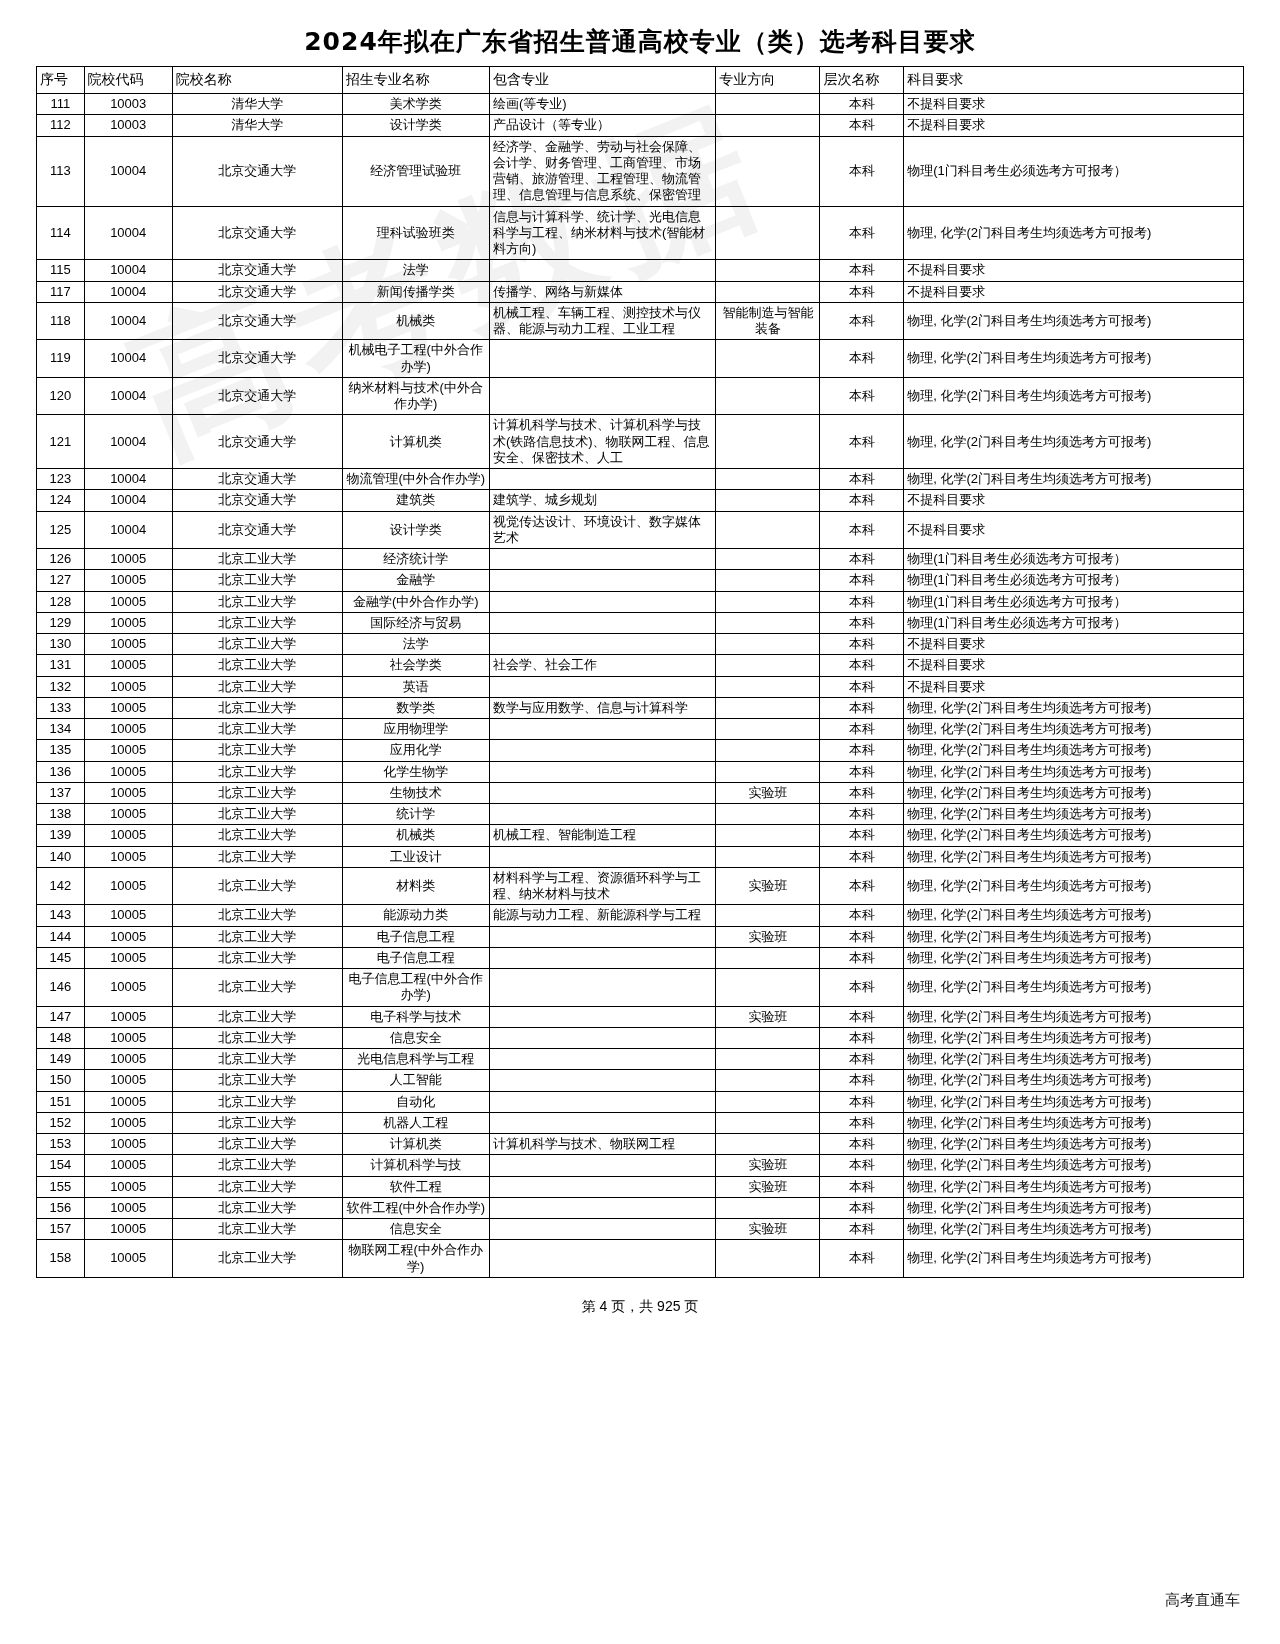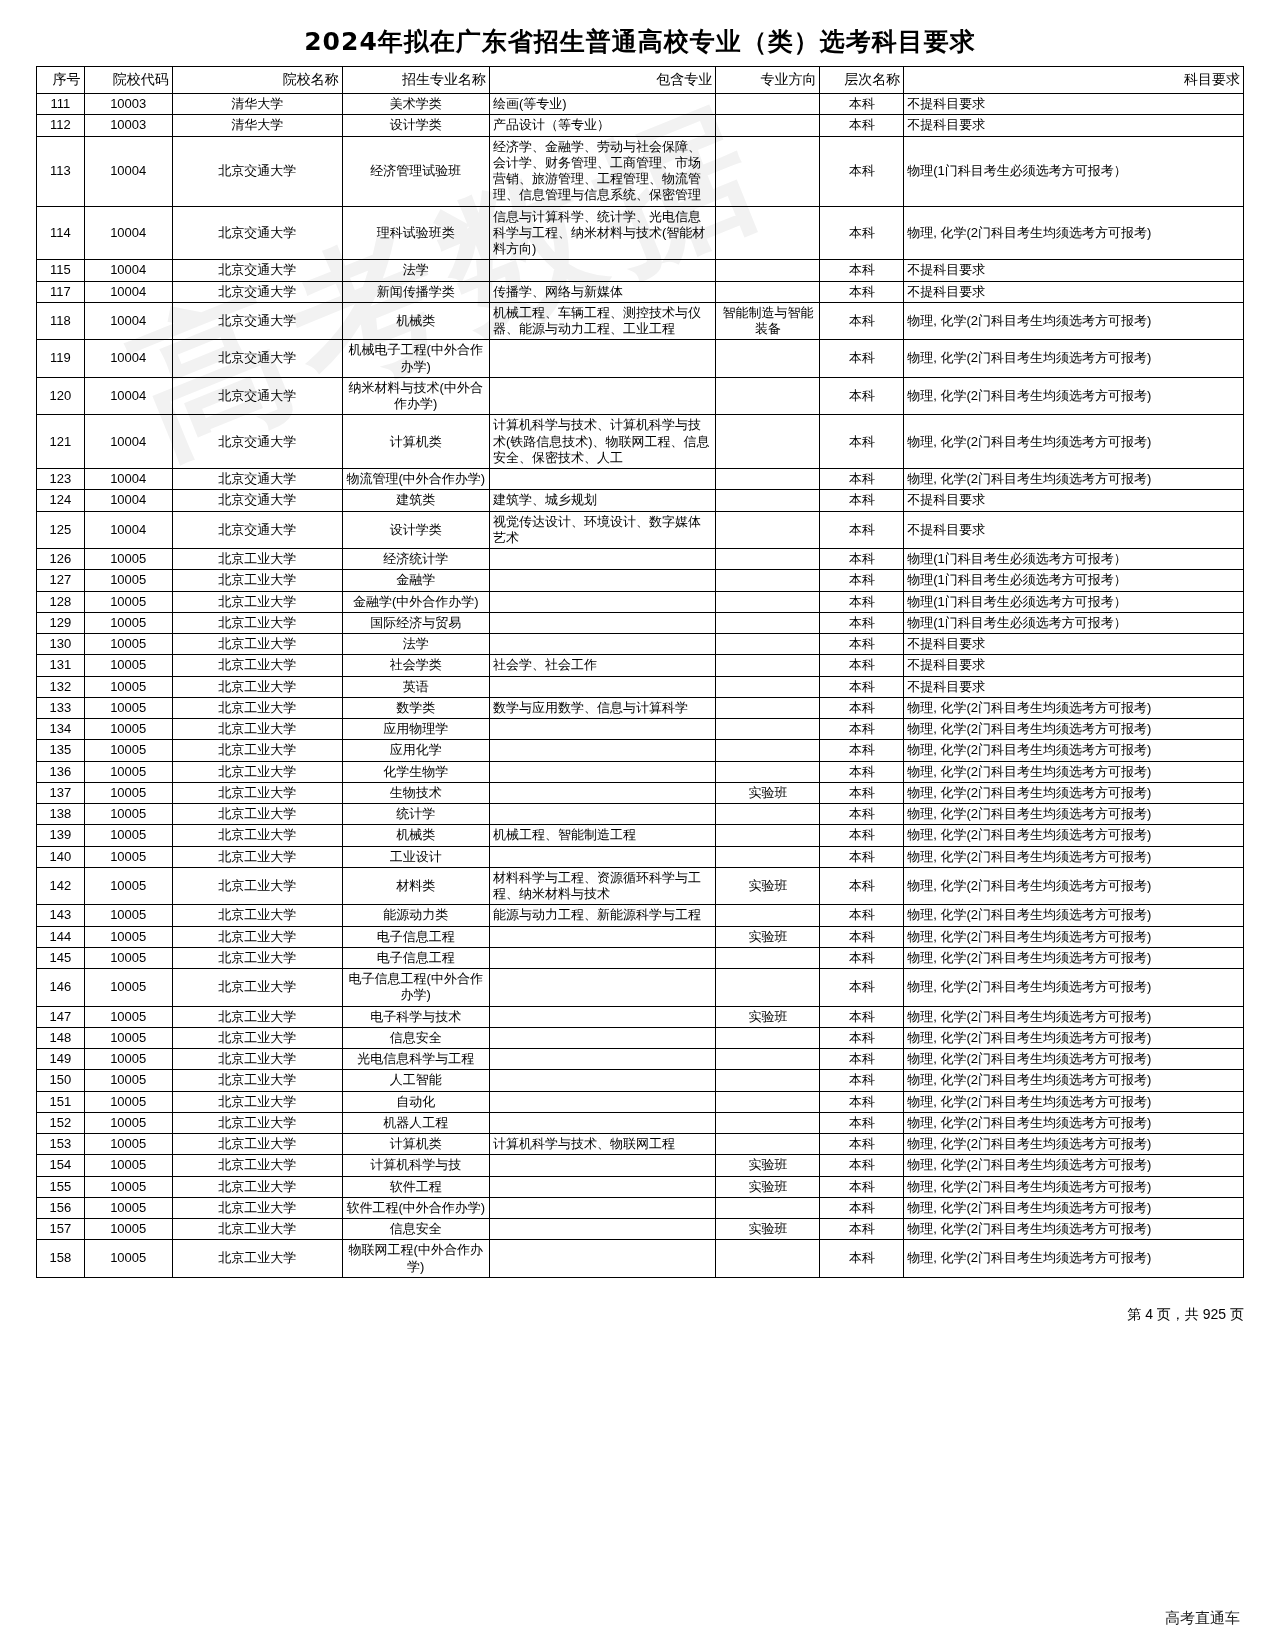--- a/index.html
+++ b/index.html
@@ -56,46 +56,46 @@
   table.main th, table.main td {
     border: 1px solid #000;
     font-size: 13px;
     line-height: 1.25;
     padding: 2px 3px;
     vertical-align: middle;
     word-break: break-all;
     background: transparent;
   }
   table.main th {
-    text-align: right;
+    text-align: left;
     font-weight: normal;
     font-size: 14px;
     height: 22px;
   }
   td.c { text-align: center; }
   td.l { text-align: left; }
   col.c0 { width: 42px; }
   col.c1 { width: 78px; }
   col.c2 { width: 150px; }
   col.c3 { width: 130px; }
   col.c4 { width: 200px; }
   col.c5 { width: 92px; }
   col.c6 { width: 74px; }
   col.c7 { width: 300px; }
   .footer {
     position: relative;
     z-index: 2;
-    text-align: right;
+    text-align: center;
     font-size: 14px;
-    margin-top: 28px;
+    margin-top: 20px;
   }
   .brand {
     position: absolute;
     right: 40px;
-    bottom: 16px;
+    bottom: 34px;
     font-size: 15px;
     color: #222;
     z-index: 3;
   }
 </style>
 </head>
 <body>
 
 <div class="page">
   <div class="watermark">高考数据</div>

